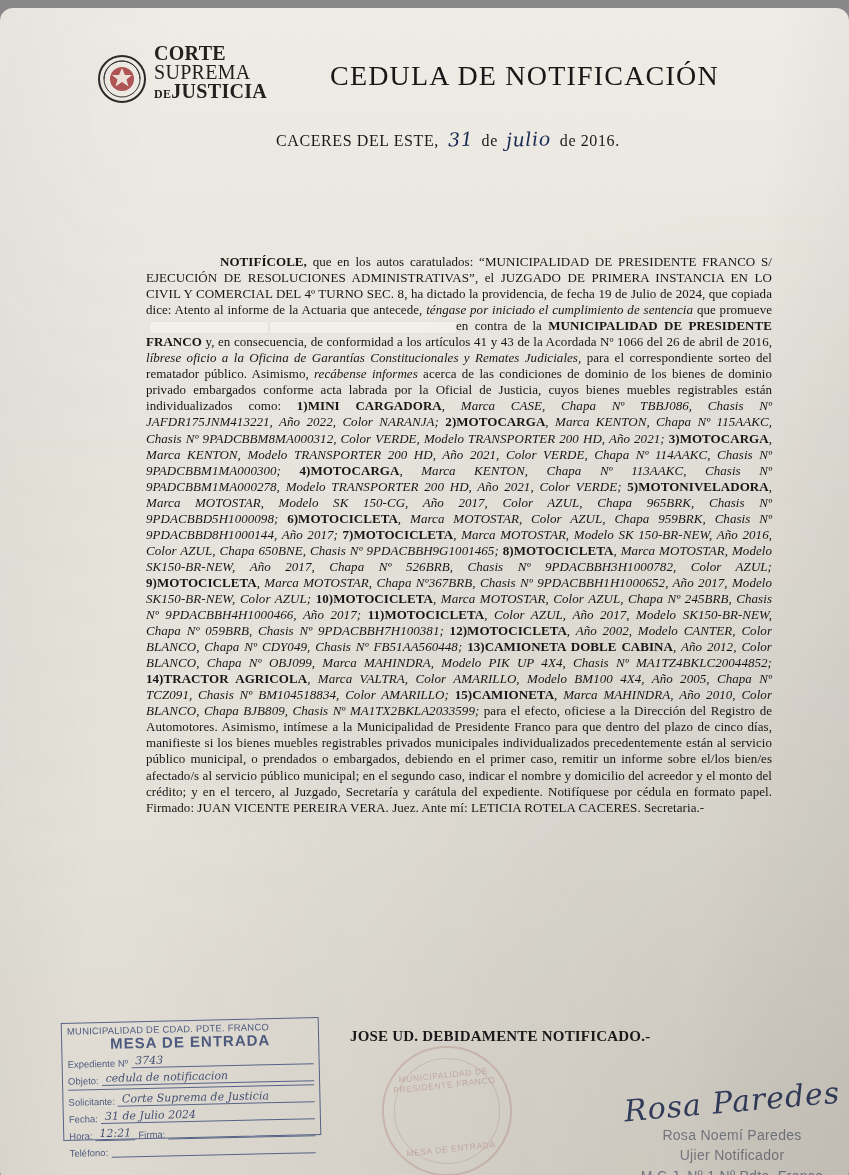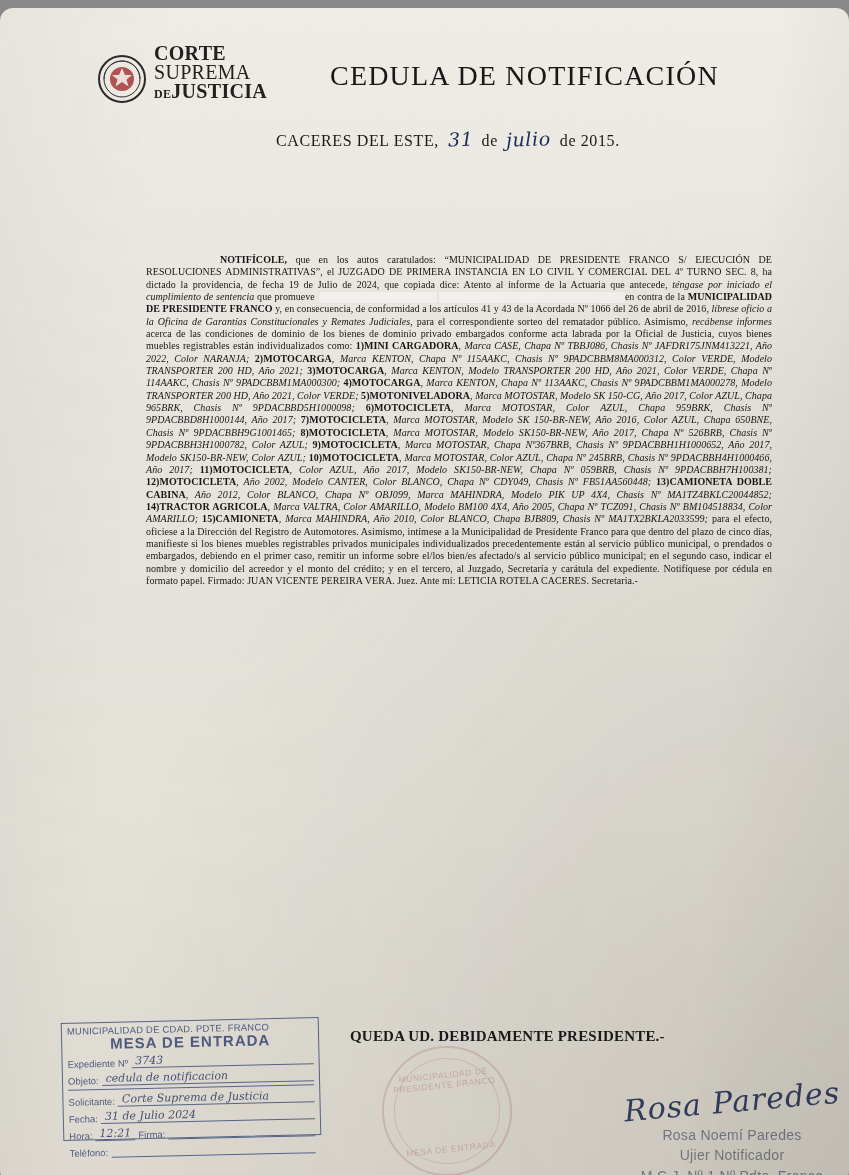--- a/index.html
+++ b/index.html
@@ -109,21 +109,21 @@
     letter-spacing: 0.2px;
   }
   .addr .spaced { letter-spacing: 2.4px; }
 
   
   .body {
     position: absolute;
     left: 84px;
     top: 218px;
     width: 626px;
-    font-size: 10px;
+    font-size: 13px;
     line-height: 1.235;
     text-align: justify;
     letter-spacing: 0.05px;
     color: #161616;
   }
   .body p { margin: 0; }
   .indent { display:inline-block; width: 74px; }
   b { font-weight: bold; }
   i { font-style: italic; }
   .redact {
@@ -289,31 +289,31 @@
         <div class="l3"><span class="small">DE</span><span>JUSTICIA</span></div>
       </div>
       <div class="doc-title">CEDULA DE NOTIFICACIÓN</div>
     </div>
 
     <div class="city-line">
       <span>CACERES DEL ESTE,</span>
       <span class="hw">31</span>
       <span>de</span>
       <span class="hw">julio</span>
-      <span>de 2015.</span>
+      <span>de 2016.</span>
     </div>
 
 
     <div class="body">
       <p>
         <span class="indent"></span><b>NOTIFÍCOLE,</b><span> que en los autos caratulados: “MUNICIPALIDAD DE PRESIDENTE FRANCO S/ EJECUCIÓN DE RESOLUCIONES ADMINISTRATIVAS”, el JUZGADO DE PRIMERA INSTANCIA EN LO CIVIL Y COMERCIAL DEL 4º TURNO SEC. 8, ha dictado la providencia, de fecha 19 de Julio de 2024, que copiada dice: Atento al informe de la Actuaria que antecede, </span><i>téngase por iniciado el cumplimiento de sentencia</i><span> que promueve</span><span class="redact r1"></span><span class="redact r2"></span><span>en contra de la </span><b>MUNICIPALIDAD DE PRESIDENTE FRANCO</b><span> y, en consecuencia, de conformidad a los artículos 41 y 43 de la Acordada Nº 1066 del 26 de abril de 2016, </span><i>líbrese oficio a la Oficina de Garantías Constitucionales y Remates Judiciales,</i><span> para el correspondiente sorteo del rematador público. Asimismo, </span><i>recábense informes</i><span> acerca de las condiciones de dominio de los bienes de dominio privado embargados conforme acta labrada por la Oficial de Justicia, cuyos bienes muebles registrables están individualizados como</span><span id="items-slot">: <b>1)MINI CARGADORA</b><i>, Marca CASE, Chapa Nº TBBJ086, Chasis Nº JAFDR175JNM413221, Año 2022, Color NARANJA; </i><b>2)MOTOCARGA</b><i>, Marca KENTON, Chapa Nº 115AAKC, Chasis Nº 9PADCBBM8MA000312, Color VERDE, Modelo TRANSPORTER 200 HD, Año 2021; </i><b>3)MOTOCARGA</b><i>, Marca KENTON, Modelo TRANSPORTER 200 HD, Año 2021, Color VERDE, Chapa Nº 114AAKC, Chasis Nº 9PADCBBM1MA000300; </i><b>4)MOTOCARGA</b><i>, Marca KENTON, Chapa Nº 113AAKC, Chasis Nº 9PADCBBM1MA000278, Modelo TRANSPORTER 200 HD, Año 2021, Color VERDE; </i><b>5)MOTONIVELADORA</b><i>, Marca MOTOSTAR, Modelo SK 150-CG, Año 2017, Color AZUL, Chapa 965BRK, Chasis Nº 9PDACBBD5H1000098; </i><b>6)MOTOCICLETA</b><i>, Marca MOTOSTAR, Color AZUL, Chapa 959BRK, Chasis Nº 9PDACBBD8H1000144, Año 2017; </i><b>7)MOTOCICLETA</b><i>, Marca MOTOSTAR, Modelo SK 150-BR-NEW, Año 2016, Color AZUL, Chapa 650BNE, Chasis Nº 9PDACBBH9G1001465; </i><b>8)MOTOCICLETA</b><i>, Marca MOTOSTAR, Modelo SK150-BR-NEW, Año 2017, Chapa Nº 526BRB, Chasis Nº 9PDACBBH3H1000782, Color AZUL; </i><b>9)MOTOCICLETA</b><i>, Marca MOTOSTAR, Chapa Nº367BRB, Chasis Nº 9PDACBBH1H1000652, Año 2017, Modelo SK150-BR-NEW, Color AZUL; </i><b>10)MOTOCICLETA</b><i>, Marca MOTOSTAR, Color AZUL, Chapa Nº 245BRB, Chasis Nº 9PDACBBH4H1000466, Año 2017; </i><b>11)MOTOCICLETA</b><i>, Color AZUL, Año 2017, Modelo SK150-BR-NEW, Chapa Nº 059BRB, Chasis Nº 9PDACBBH7H100381; </i><b>12)MOTOCICLETA</b><i>, Año 2002, Modelo CANTER, Color BLANCO, Chapa Nº CDY049, Chasis Nº FB51AA560448; </i><b>13)CAMIONETA DOBLE CABINA</b><i>, Año 2012, Color BLANCO, Chapa Nº OBJ099, Marca MAHINDRA, Modelo PIK UP 4X4, Chasis Nº MA1TZ4BKLC20044852; </i><b>14)TRACTOR AGRICOLA</b><i>, Marca VALTRA, Color AMARILLO, Modelo BM100 4X4, Año 2005, Chapa Nº TCZ091, Chasis Nº BM104518834, Color AMARILLO; </i><b>15)CAMIONETA</b><i>, Marca MAHINDRA, Año 2010, Color BLANCO, Chapa BJB809, Chasis Nº MA1TX2BKLA2033599; </i></span><span>para el efecto, oficiese a la Dirección del Registro de Automotores. Asimismo, intímese a la Municipalidad de Presidente Franco para que dentro del plazo de cinco días, manifieste si los bienes muebles registrables privados municipales individualizados precedentemente están al servicio público municipal, o prendados o embargados, debiendo en el primer caso, remitir un informe sobre el/los bien/es afectado/s al servicio público municipal; en el segundo caso, indicar el nombre y domicilio del acreedor y el monto del crédito; y en el tercero, al Juzgado, Secretaría y carátula del expediente. Notifíquese por cédula en formato papel. Firmado: JUAN VICENTE PEREIRA VERA. Juez. Ante mí: LETICIA ROTELA CACERES. Secretaria.-</span>
       </p>
     </div>
 
-    <div class="final-line">QUEDA UD. DEBIDAMENTE PRESIDENTE.-</div>
+    <div class="final-line">JOSE UD. DEBIDAMENTE NOTIFICADO.-</div>
 
     <div class="stamp-entrada">
       <div class="se-top">MUNICIPALIDAD DE CDAD. PDTE. FRANCO</div>
       <div class="se-title">MESA DE ENTRADA</div>
       <div class="row">
         <span class="lbl">Expediente Nº</span>
         <span class="fill">
             <span class="hwb">3743</span>
           </span>
       </div>

